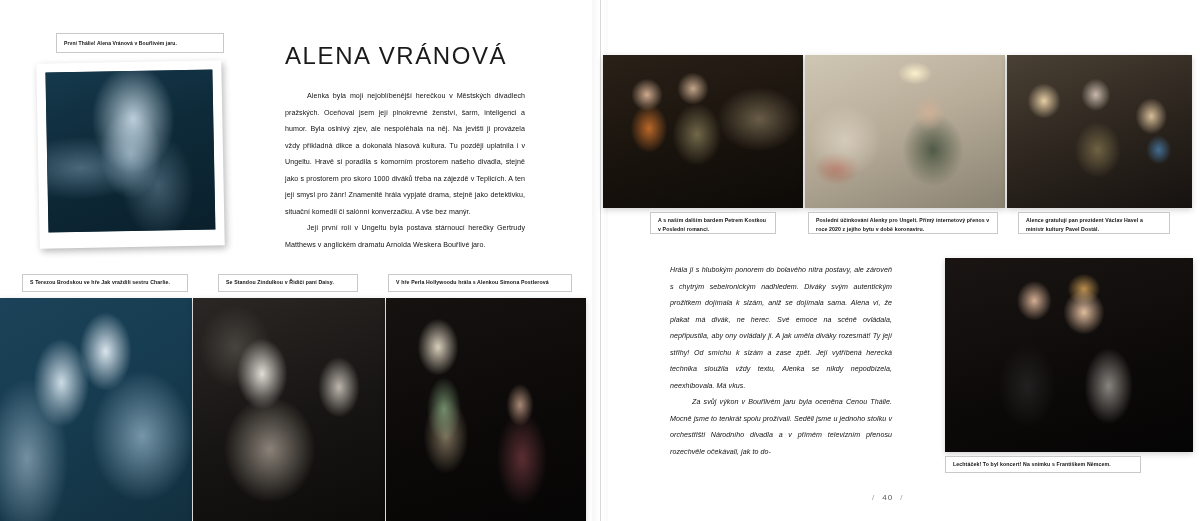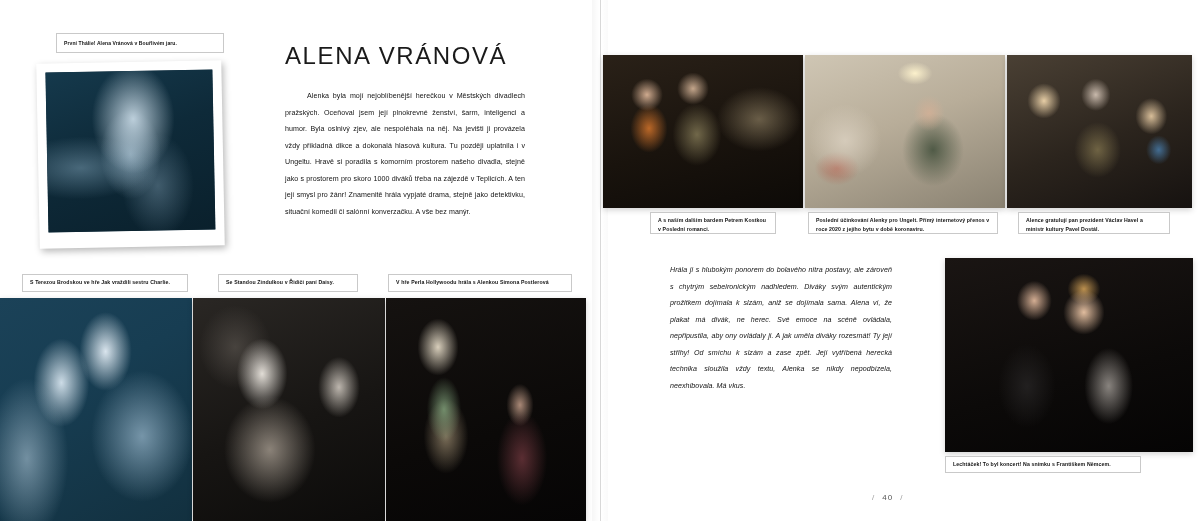--- a/index.html
+++ b/index.html
@@ -191,20 +191,21 @@
   <div class="polaroid" style="left:38px;top:62px;width:185px;height:185px;">
     <div class="inner">
       <div class="ph-stage"></div>
     </div>
   </div>
 
   <div class="headline" style="left:285px;top:42px;">ALENA VRÁNOVÁ</div>
 
   <div class="bodytext" style="left:285px;top:88px;width:240px;">
     <p>Alenka byla mojí nejoblíbenější herečkou v Městských divadlech pražských. Oceňoval jsem její plnokrevné ženství, šarm, inteligenci a humor. Byla oslnivý zjev, ale nespoléhala na něj. Na jevišti ji provázela vždy příkladná dikce a dokonalá hlasová kultura. Tu později uplatnila i v Ungeltu. Hravě si poradila s komorním prostorem našeho divadla, stejně jako s prostorem pro skoro 1000 diváků třeba na zájezdě v Teplicích. A ten její smysl pro žánr! Znamenitě hrála vypjaté drama, stejně jako detektivku, situační komedii či salónní konverzačku. A vše bez manýr.</p>
+    <p>Její první rolí v Ungeltu byla postava stárnoucí herečky Gertrudy Matthews v anglickém dramatu Arnolda Weskera Bouřlivé jaro.</p>
   </div>
 
   <div class="caption" style="left:22px;top:274px;width:166px;height:18px;">
     <span>S Terezou Brodskou ve hře Jak vraždili sestru Charlie.</span>
   </div>
   <div class="caption" style="left:218px;top:274px;width:140px;height:18px;">
     <span>Se Standou Zindulkou v Řidiči paní Daisy.</span>
   </div>
   <div class="caption" style="left:388px;top:274px;width:184px;height:18px;">
     <span>V hře Perla Hollywoodu hrála s Alenkou Simona Postlerová</span>
@@ -235,20 +236,21 @@
   </div>
   <div class="caption" style="left:808px;top:212px;width:190px;height:22px;align-items:flex-start;">
     <span>Poslední účinkování Alenky pro Ungelt. Přímý internetový přenos v roce 2020 z jejího bytu v době koronaviru.</span>
   </div>
   <div class="caption" style="left:1018px;top:212px;width:152px;height:22px;align-items:flex-start;">
     <span>Alence gratulují pan prezident Václav Havel a ministr kultury Pavel Dostál.</span>
   </div>
 
   <div class="bodytext" style="left:670px;top:262px;width:222px;font-style:italic;">
     <p class="noindent">Hrála ji s hlubokým ponorem do bolavého nitra postavy, ale zároveň s chytrým sebeironickým nadhledem. Diváky svým autentickým prožitkem dojímala k slzám, aniž se dojímala sama. Alena ví, že plakat má divák, ne herec. Své emoce na scéně ovládala, nepřipustila, aby ony ovládaly ji. A jak uměla diváky rozesmát! Ty její střihy! Od smíchu k slzám a zase zpět. Její vytříbená herecká technika sloužila vždy textu, Alenka se nikdy nepodbízela, neexhibovala. Má vkus.</p>
+    <p>Za svůj výkon v Bouřlivém jaru byla oceněna Cenou Thálie. Mocně jsme to tenkrát spolu prožívali. Seděli jsme u jednoho stolku v orchestřišti Národního divadla a v přímém televizním přenosu rozechvěle očekávali, jak to do-</p>
   </div>
 
   <div class="photo photo-shadow" style="left:945px;top:258px;width:248px;height:194px;">
     <div class="ph-duet"></div>
   </div>
 
   <div class="caption" style="left:945px;top:456px;width:196px;height:17px;">
     <span>Lechtáček! To byl koncert! Na snímku s Františkem Němcem.</span>
   </div>
 

